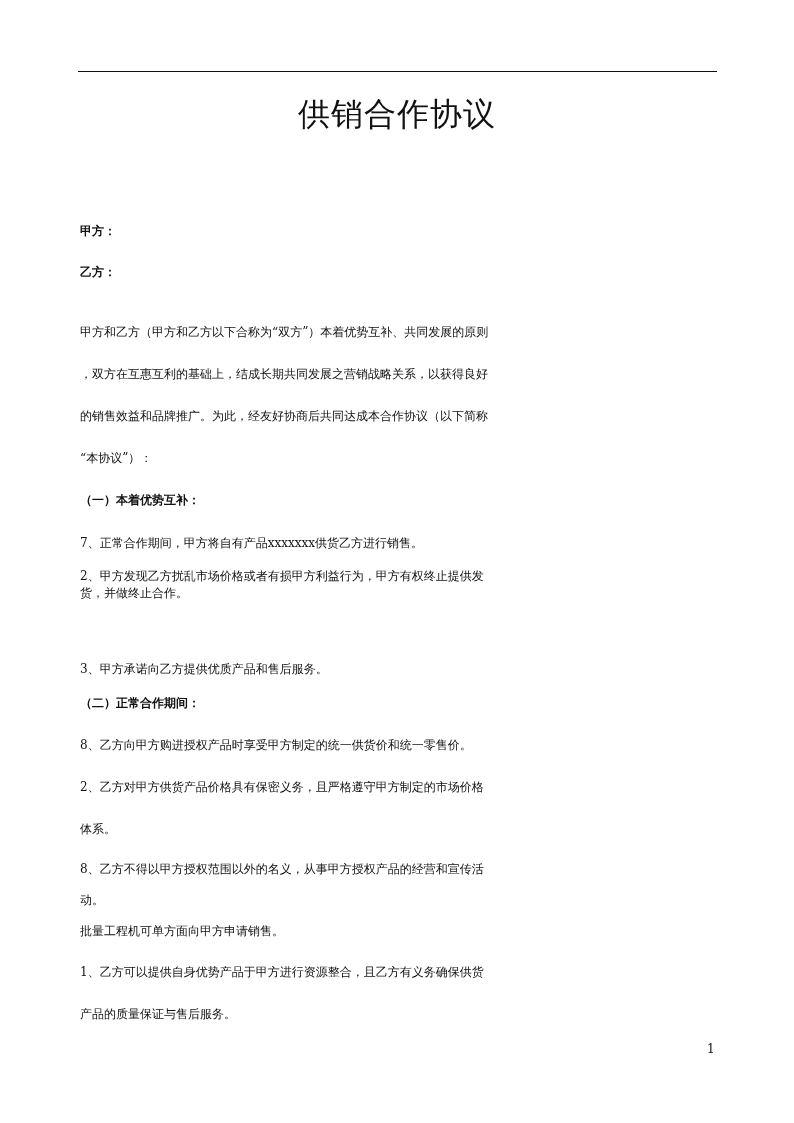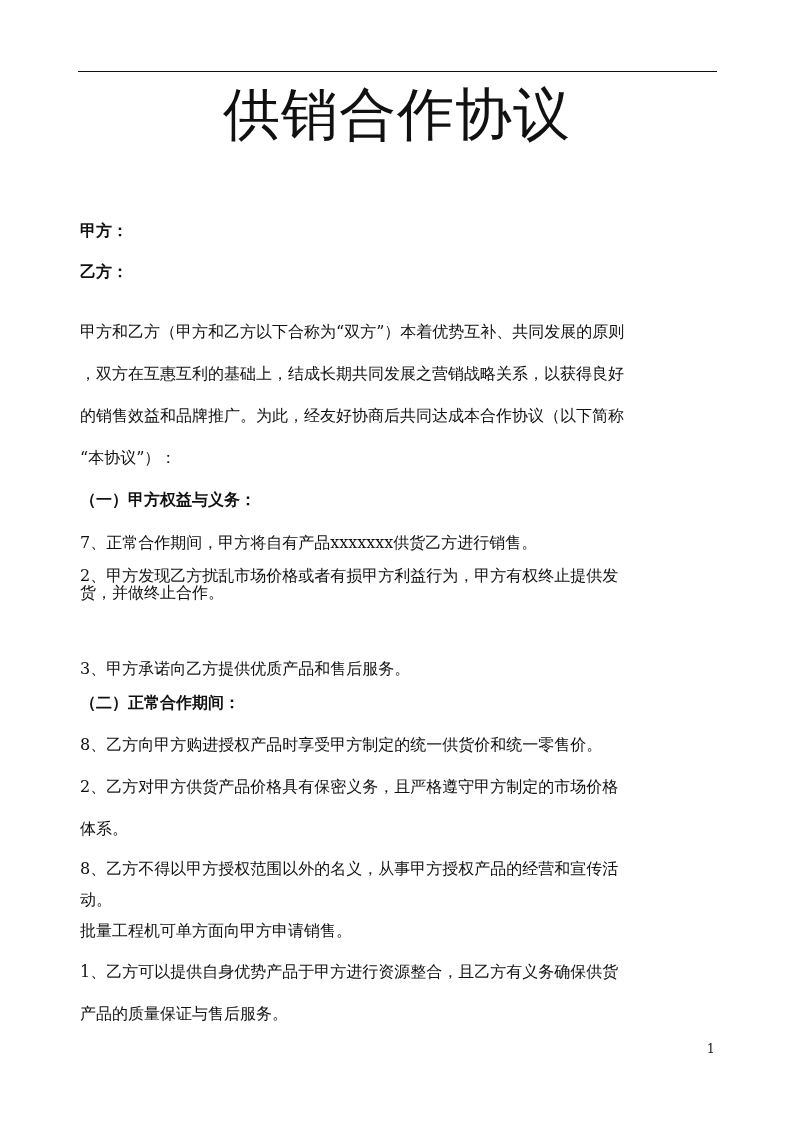--- a/index.html
+++ b/index.html
@@ -1,41 +1,41 @@
 <!DOCTYPE html>
 <html><head>
   <meta charset="utf-8">
   <style>
     html, body { margin: 0; padding: 0; background: #ffffff; }
     body { width: 794px; height: 1123px; position: relative; overflow: hidden;
            font-family: "DejaVu Serif", "Liberation Serif", serif; color: #111; }
     .header-rule { position: absolute; left: 78px; top: 71px; width: 639px; height: 0;
                    border-top: 1.3px solid #111; }
     .title { position: absolute; left: 0; top: 84px; width: 794px; text-align: center;
-             font-size: 57px; letter-spacing: 1px; font-weight: normal; line-height: 60px; }
-    .line { position: absolute; left: 80px; font-size: 16px; line-height: 24px; white-space: nowrap; }
+             font-size: 32px; letter-spacing: 1px; font-weight: normal; line-height: 60px; }
+    .line { position: absolute; left: 80px; font-size: 12px; line-height: 24px; white-space: nowrap; }
     .bold { font-weight: bold; }
     .page-number { position: absolute; left: 707px; top: 1042px; font-size: 12px; }
   </style>
 </head>
 <body>
 
 <div class="header-rule"></div>
 
 <div class="title">供销合作协议</div>
 
 <div class="line bold" style="top:219px">甲方：</div>
 <div class="line bold" style="top:260px">乙方：</div>
 
 <div class="line" style="top:320px">甲方和乙方（甲方和乙方以下合称为“双方”）本着优势互补、共同发展的原则</div>
 <div class="line" style="top:362px">，双方在互惠互利的基础上，结成长期共同发展之营销战略关系，以获得良好</div>
 <div class="line" style="top:404px">的销售效益和品牌推广。为此，经友好协商后共同达成本合作协议（以下简称</div>
 <div class="line" style="top:446px">“本协议”）：</div>
 
-<div class="line bold" style="top:488px">（一）甲方权益与义务：</div>
+<div class="line bold" style="top:488px">（一）本着优势互补：</div>
 <div class="line" style="top:531px">7、正常合作期间，甲方将自有产品xxxxxxx供货乙方进行销售。</div>
 <div class="line" style="top:564px">2、甲方发现乙方扰乱市场价格或者有损甲方利益行为，甲方有权终止提供发</div>
 <div class="line" style="top:581px">货，并做终止合作。</div>
 <div class="line" style="top:657px">3、甲方承诺向乙方提供优质产品和售后服务。</div>
 
 <div class="line bold" style="top:691px">（二）正常合作期间：</div>
 <div class="line" style="top:733px">8、乙方向甲方购进授权产品时享受甲方制定的统一供货价和统一零售价。</div>
 <div class="line" style="top:775px">2、乙方对甲方供货产品价格具有保密义务，且严格遵守甲方制定的市场价格</div>
 <div class="line" style="top:817px">体系。</div>
 <div class="line" style="top:857px">8、乙方不得以甲方授权范围以外的名义，从事甲方授权产品的经营和宣传活</div>

